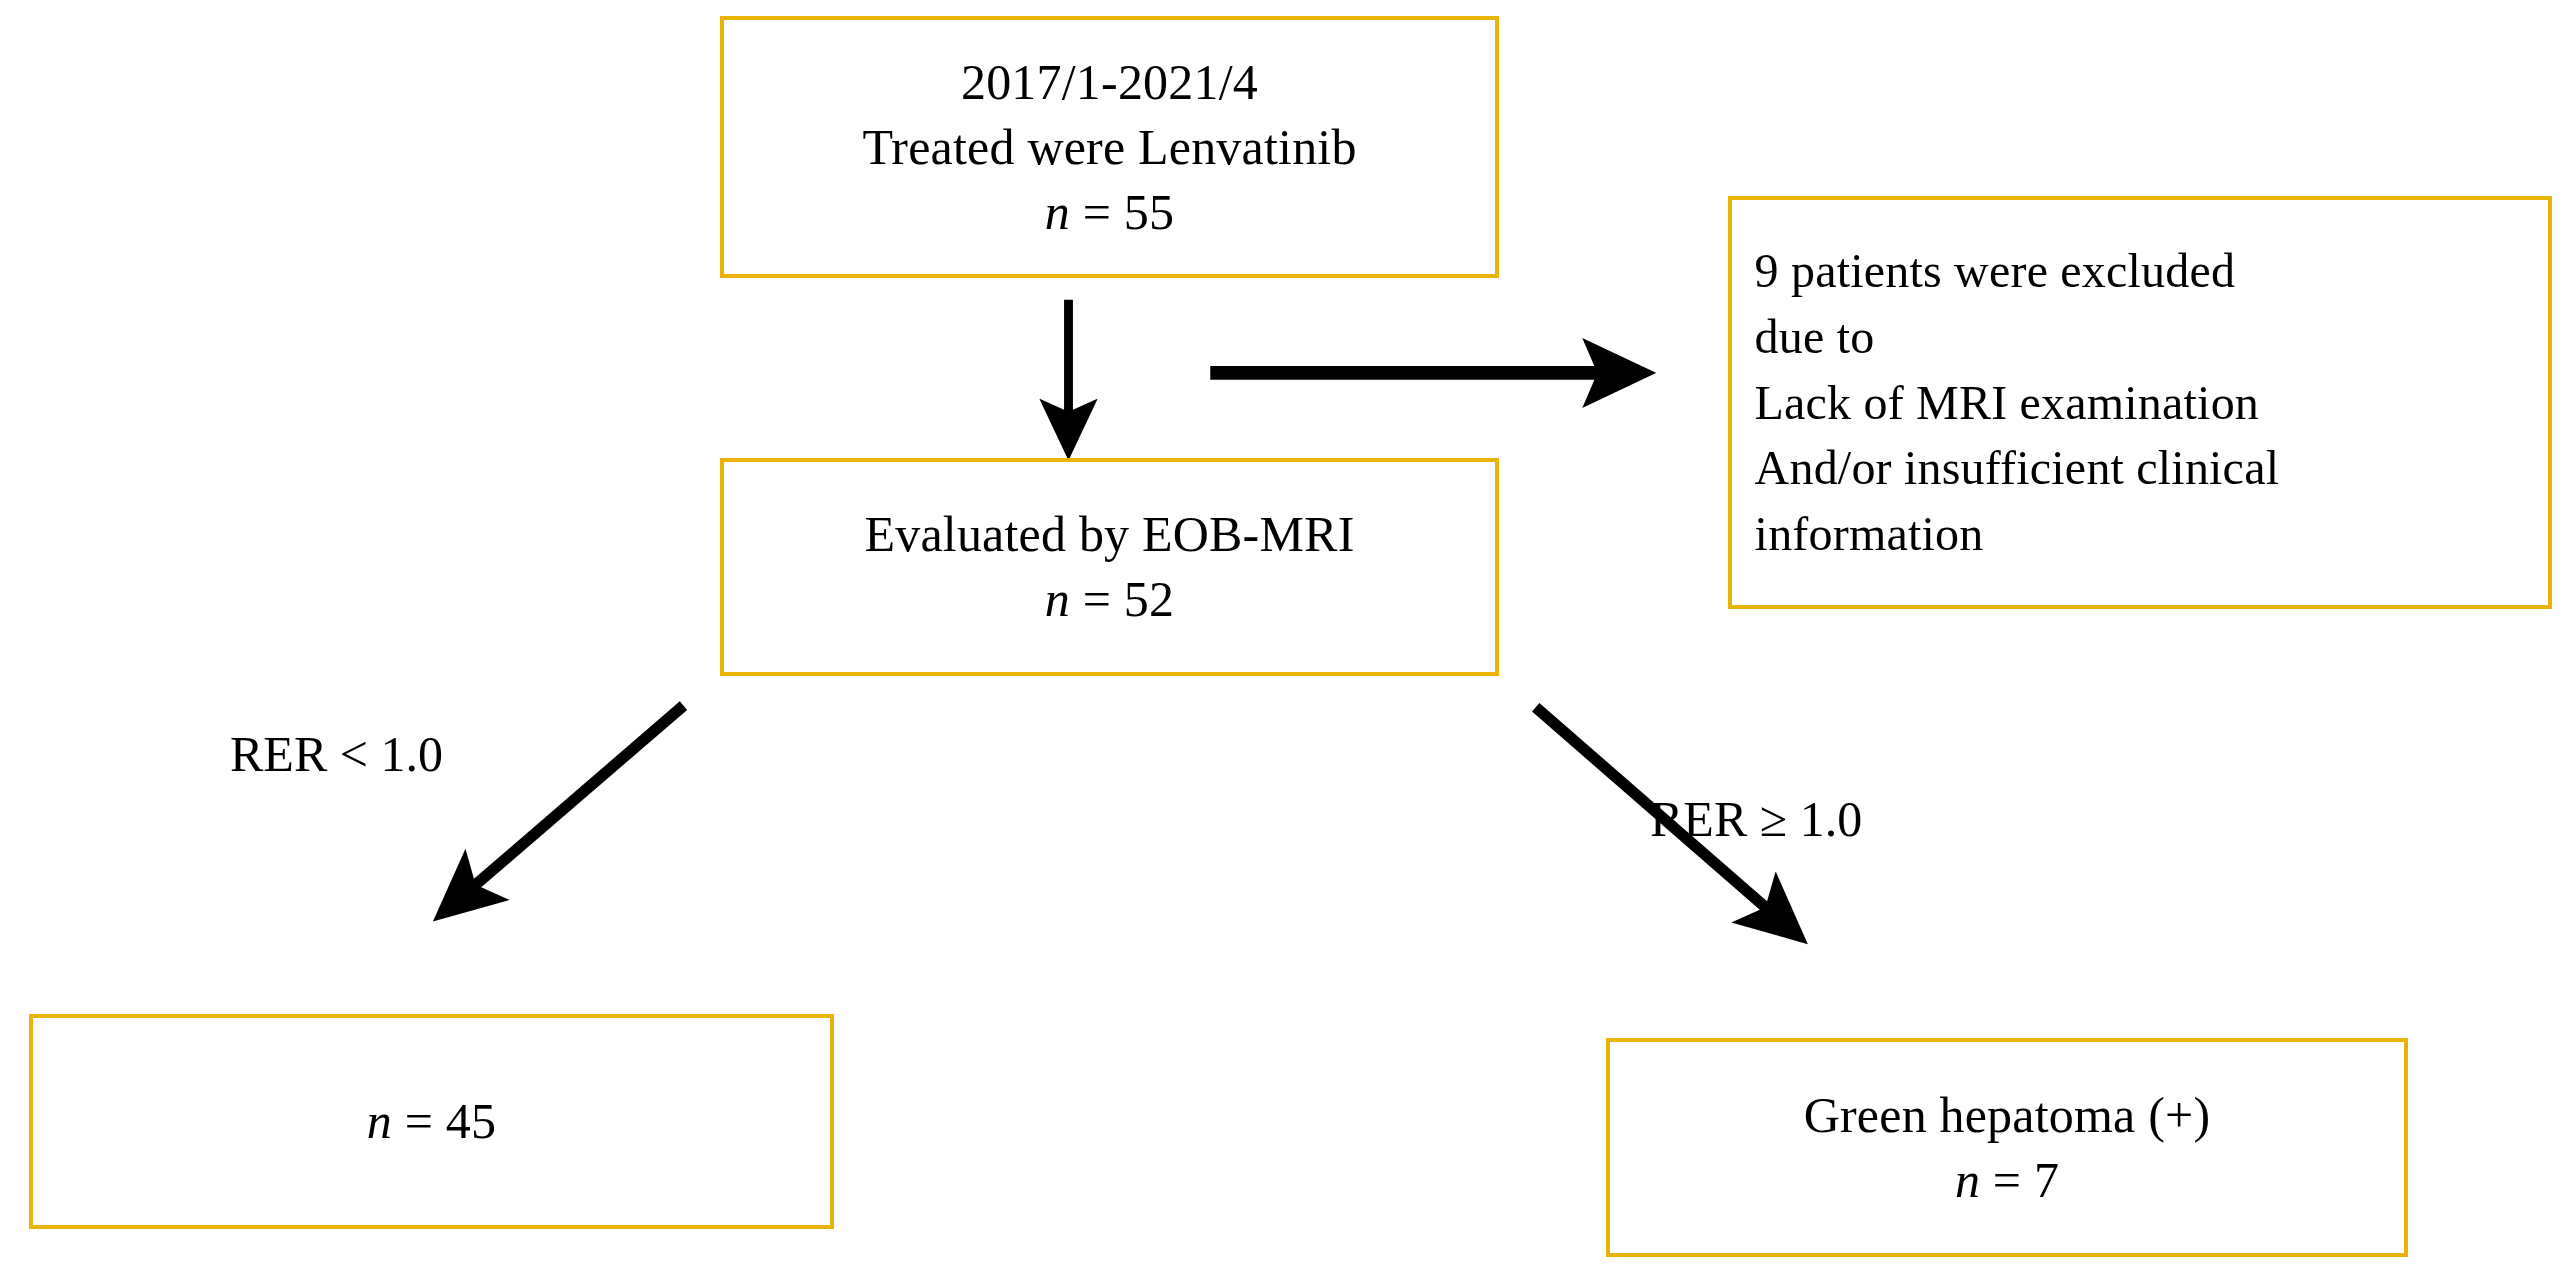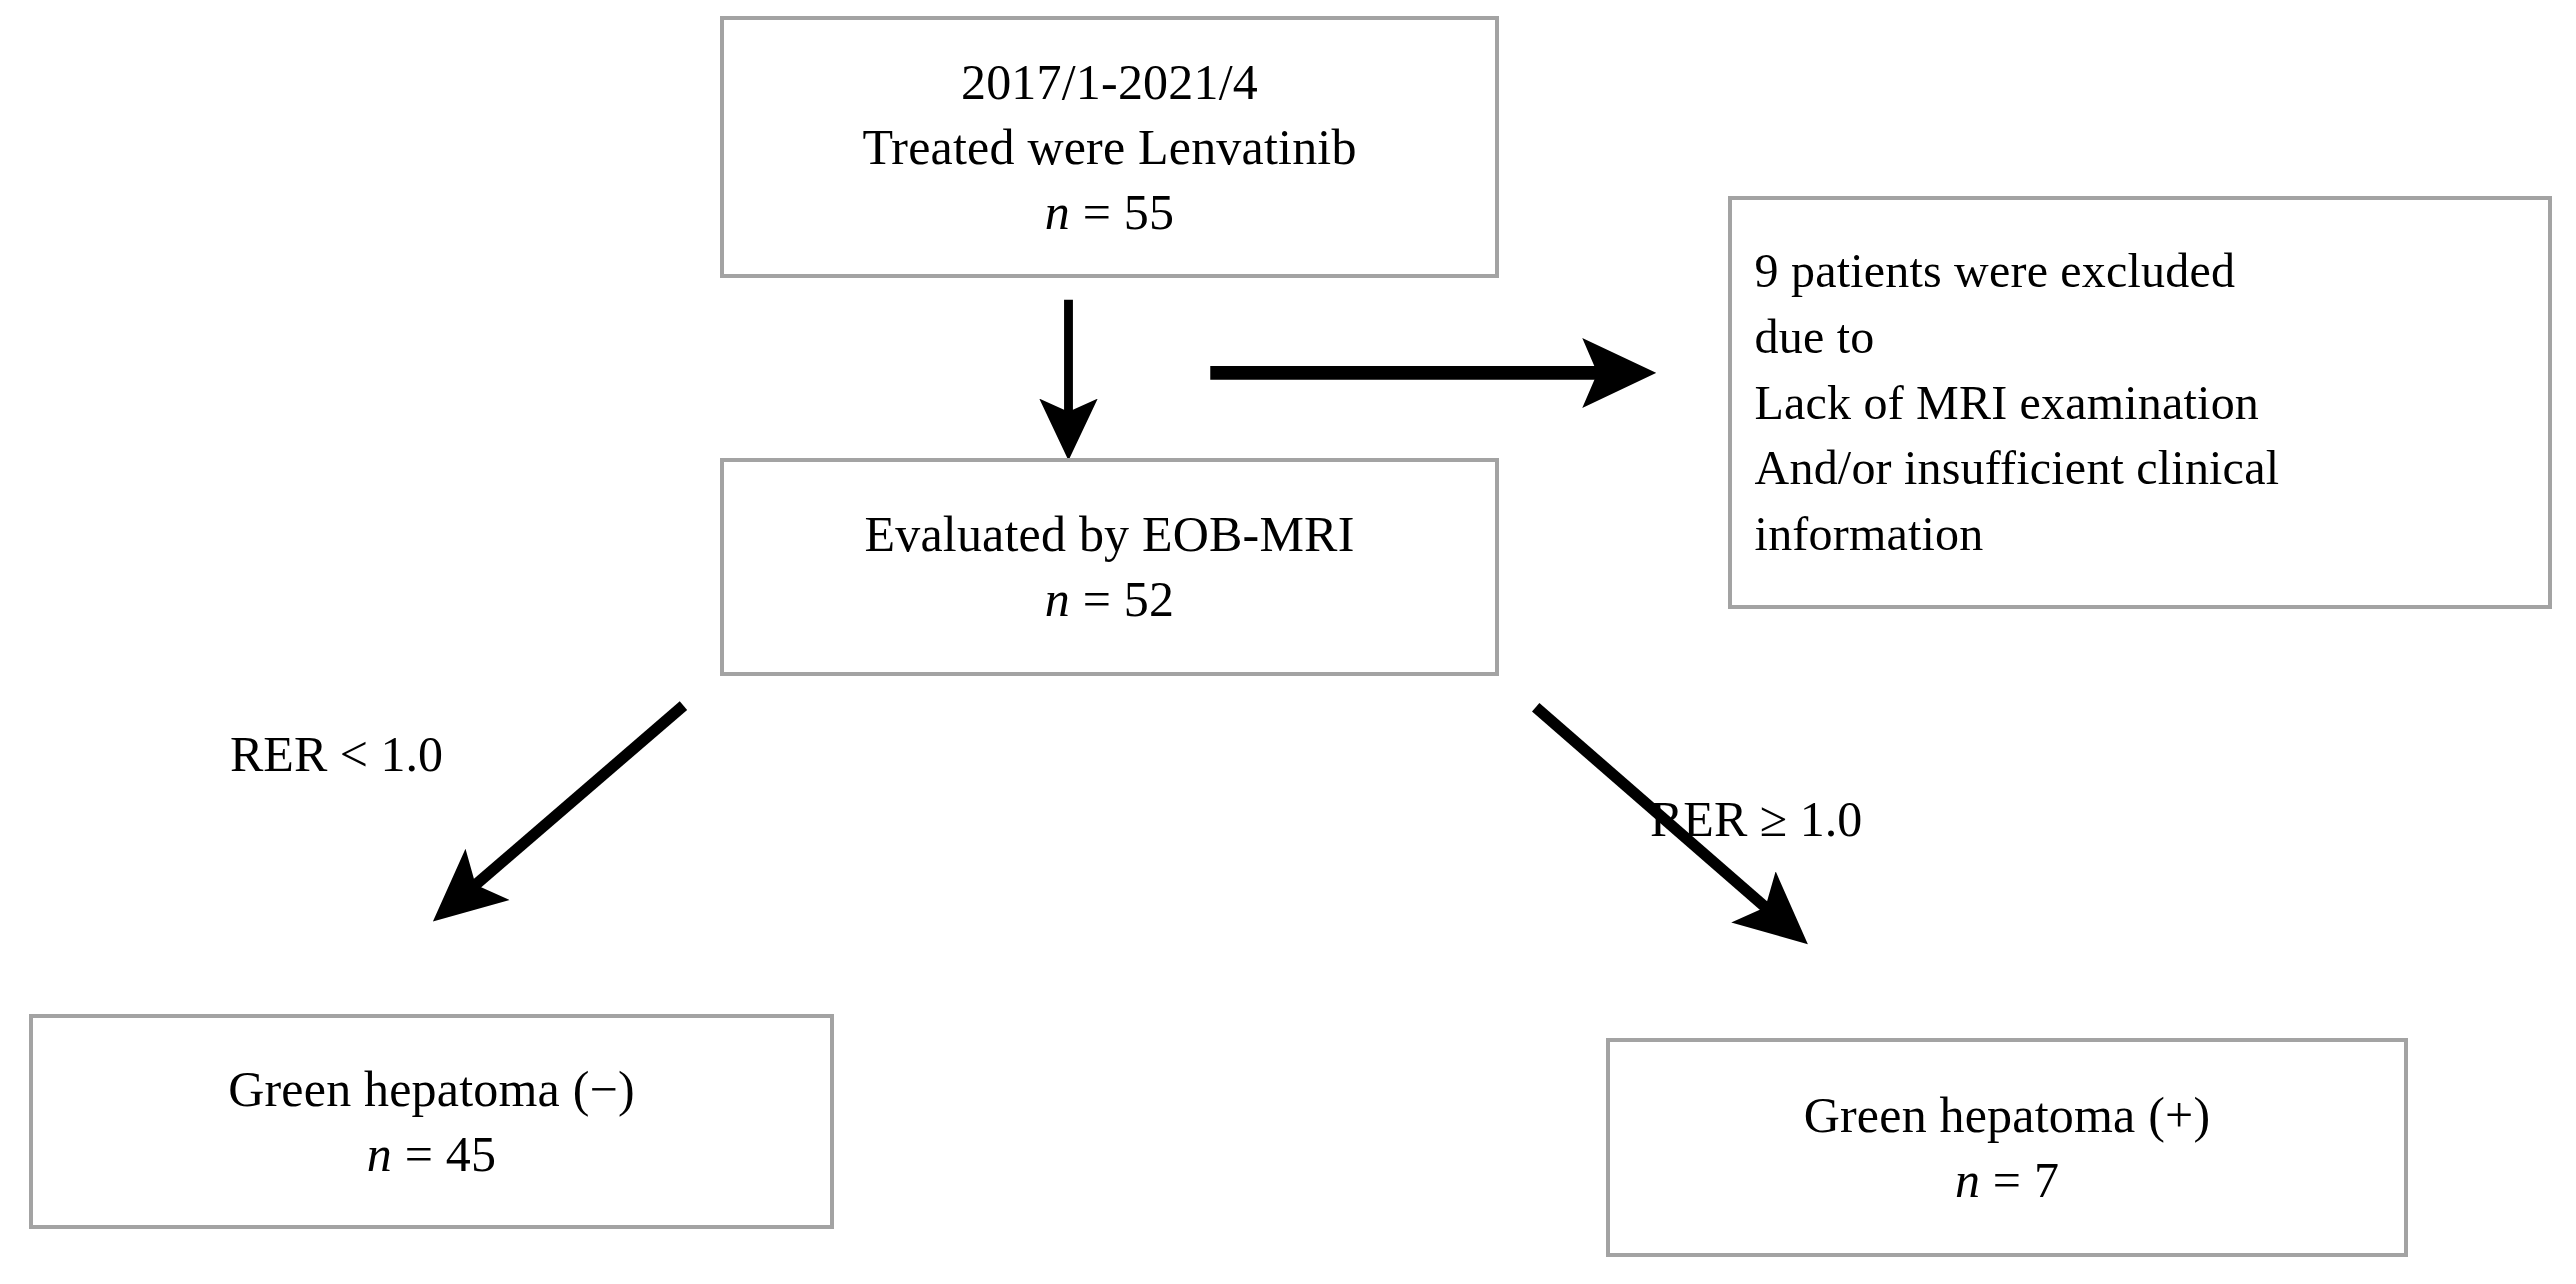--- a/index.html
+++ b/index.html
@@ -13,21 +13,21 @@
     width: 2576px;
     height: 1284px;
     background: #ffffff;
     font-family: "Liberation Serif", "DejaVu Serif", serif;
     color: #000000;
     overflow: hidden;
   }
   .node {
     position: absolute;
     box-sizing: border-box;
-    border: 4px solid #a3a3a3;
+    border: 4px solid #eab308;
     background: #ffffff;
     display: flex;
     flex-direction: column;
     justify-content: center;
     align-items: center;
   }
   .node .line {
     display: block;
     white-space: nowrap;
     font-size: 50px;
@@ -114,21 +114,20 @@
     <span class="line">And/or insufficient clinical</span>
     <span class="line">information</span>
   </div>
 
   <div class="node" id="node-evaluated">
     <span class="line">Evaluated by EOB-MRI</span>
     <span class="line"><span class="ital-n">n</span>&nbsp;<span>=</span>&nbsp;<span>52</span></span>
   </div>
 
   <div class="node" id="node-green-neg">
-    <span class="line">Green hepatoma (−)</span>
     <span class="line"><span class="ital-n">n</span>&nbsp;<span>=</span>&nbsp;<span>45</span></span>
   </div>
 
   <div class="node" id="node-green-pos">
     <span class="line">Green hepatoma (+)</span>
     <span class="line"><span class="ital-n">n</span>&nbsp;<span>=</span>&nbsp;<span>7</span></span>
   </div>
 
   <div class="edge-label" id="label-rer-lt">RER &lt; 1.0</div>
   <div class="edge-label" id="label-rer-ge">RER ≥  1.0</div>

